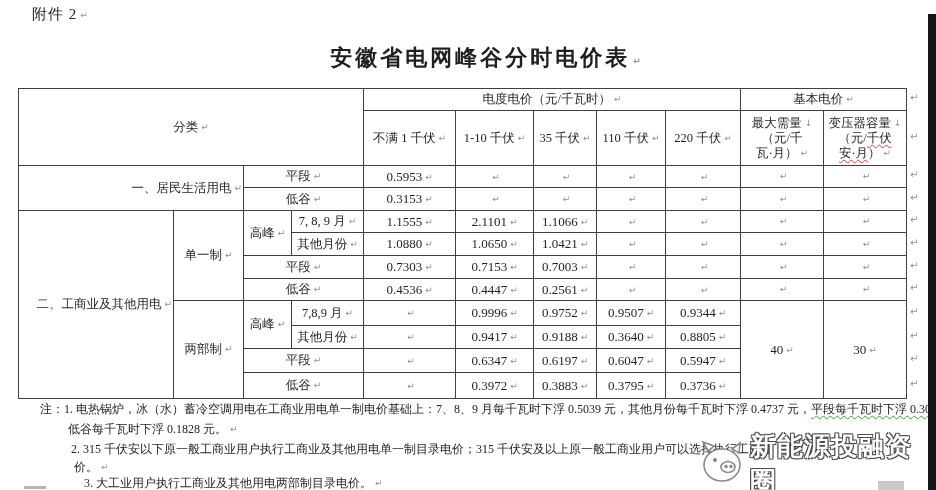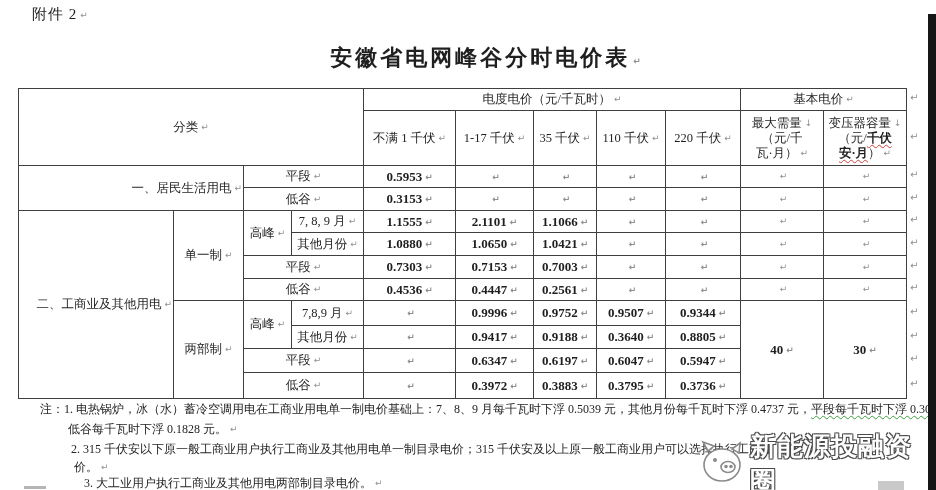--- a/index.html
+++ b/index.html
@@ -10,25 +10,25 @@
     color:#1f1f1f;
   }
   .attachment{position:absolute;left:32px;top:5px;font-size:15px;letter-spacing:1px;}
   .title{position:absolute;left:19px;top:43px;width:936px;text-align:center;
     font-size:22px;font-weight:bold;letter-spacing:3px;}
   #table-wrap{position:absolute;left:18px;top:88px;width:910px;}
   table{border-collapse:collapse;table-layout:fixed;width:888px;}
   td{border:1px solid #3f3f3f;text-align:center;vertical-align:middle;
      font-size:12.5px;padding:0 1px;overflow:hidden;}
   td.left{text-align:right;padding-left:8px;}
-  td.val{font-size:13px;font-weight:bold;}
+  td.val{font-size:13px;}
   .mk{color:#8f8f8f;font-size:9px;margin-left:3px;vertical-align:1px;
       font-family:"DejaVu Sans",sans-serif;}
   .hdr-multiline{line-height:15px;font-size:12.5px;}
-  .wavy-red{text-decoration:underline wavy #d04040;text-decoration-thickness:1px;text-underline-offset:2px;font-weight:bold;}
+  .wavy-red{text-decoration:underline wavy #d04040;text-decoration-thickness:1px;text-underline-offset:2px;}
   .wavy-green{text-decoration:underline wavy #3f9e3f;text-decoration-thickness:1px;text-underline-offset:2px;}
   .margin-mark{position:absolute;left:892px;color:#8f8f8f;font-size:10px;
       font-family:"DejaVu Sans",sans-serif;}
   .note-line{position:absolute;font-size:12px;white-space:nowrap;color:#242424;}
   .black-bar{position:absolute;left:928px;top:14px;width:8px;height:476px;background:#161616;}
   .gray-box{position:absolute;left:878px;top:481px;width:26px;height:9px;background:#c9c9c9;}
   .gray-dash{position:absolute;left:24px;top:486px;width:22px;height:3px;background:#b5b5b5;}
   .watermark{position:absolute;left:698px;top:429px;display:flex;align-items:center;}
   .wm-text{
     font-family:"Liberation Sans","DejaVu Sans",sans-serif;
@@ -61,21 +61,21 @@
 
   <tbody>
         <tr style="height:22px">
     <td colspan="4" rowspan="2"><span>分类</span><span class="mk">↵</span></td>
     <td colspan="5"><span>电度电价（元/千瓦时）</span><span class="mk">↵</span></td>
     <td colspan="2"><span>基本电价</span><span class="mk">↵</span></td>
   </tr>
 
   <tr style="height:55px">
     <td><span>不满 1 千伏</span><span class="mk">↵</span></td>
-    <td><span>1-17 千伏</span><span class="mk">↵</span></td>
+    <td><span>1-10 千伏</span><span class="mk">↵</span></td>
     <td><span>35 千伏</span><span class="mk">↵</span></td>
     <td><span>110 千伏</span><span class="mk">↵</span></td>
     <td><span>220 千伏</span><span class="mk">↵</span></td>
     <td class="hdr-multiline">
       <div><span>最大需量<span class="mk">↓</span></span></div>
       <div><span>（元/千</span></div>
       <div><span>瓦·月）<span class="mk">↵</span></span></div>
     </td>
     <td class="hdr-multiline">
       <div><span>变压器容量<span class="mk">↓</span></span></div>

